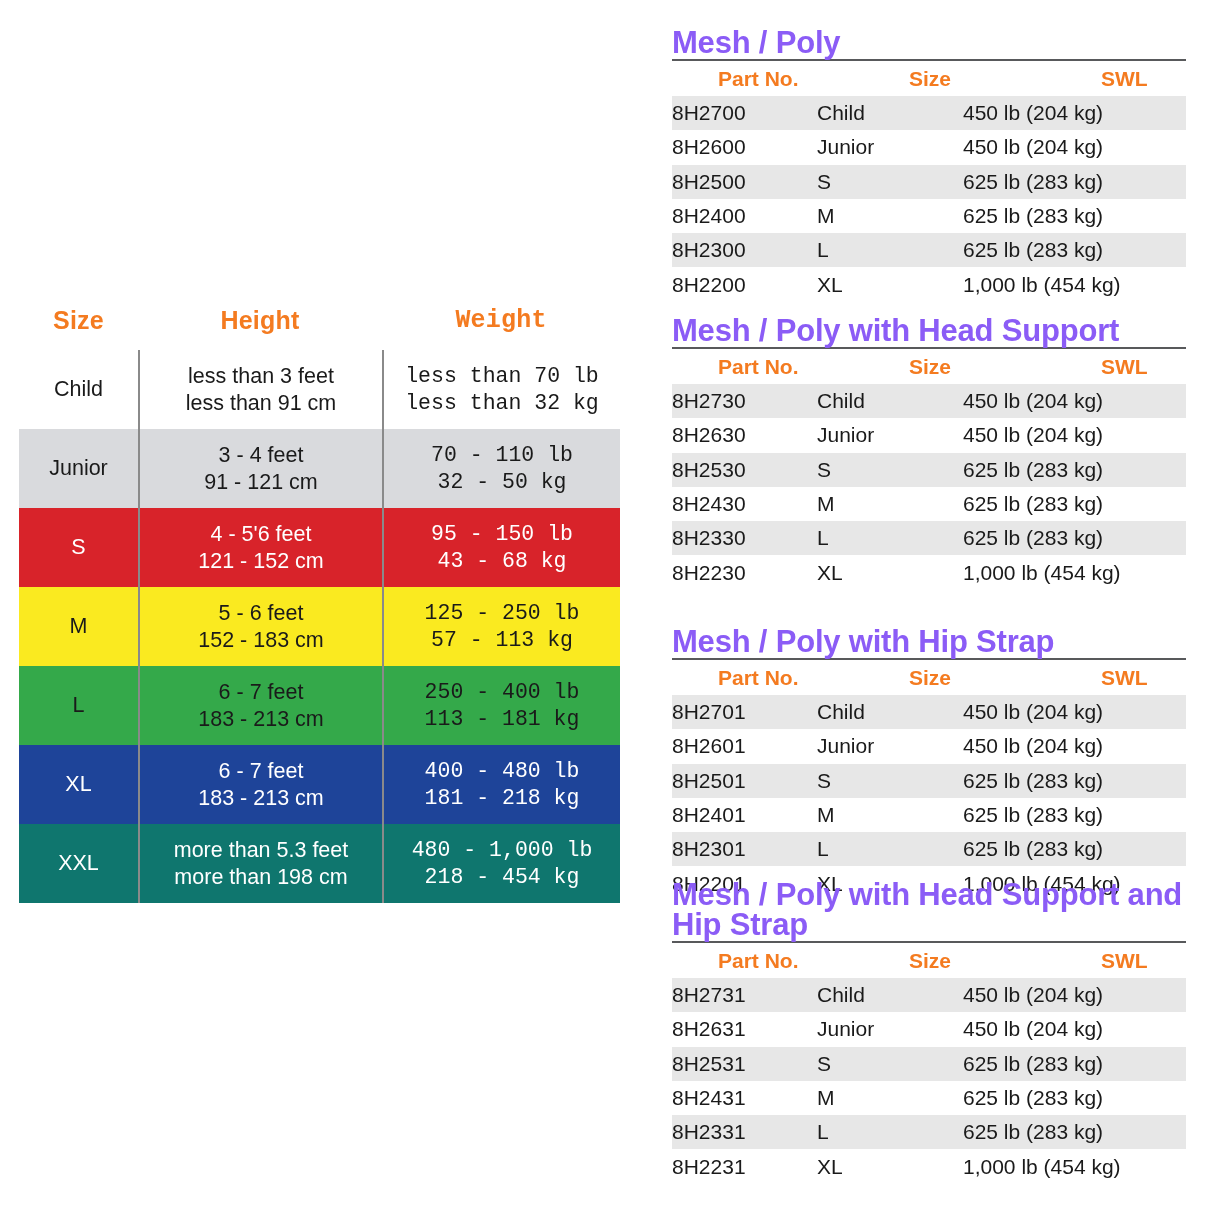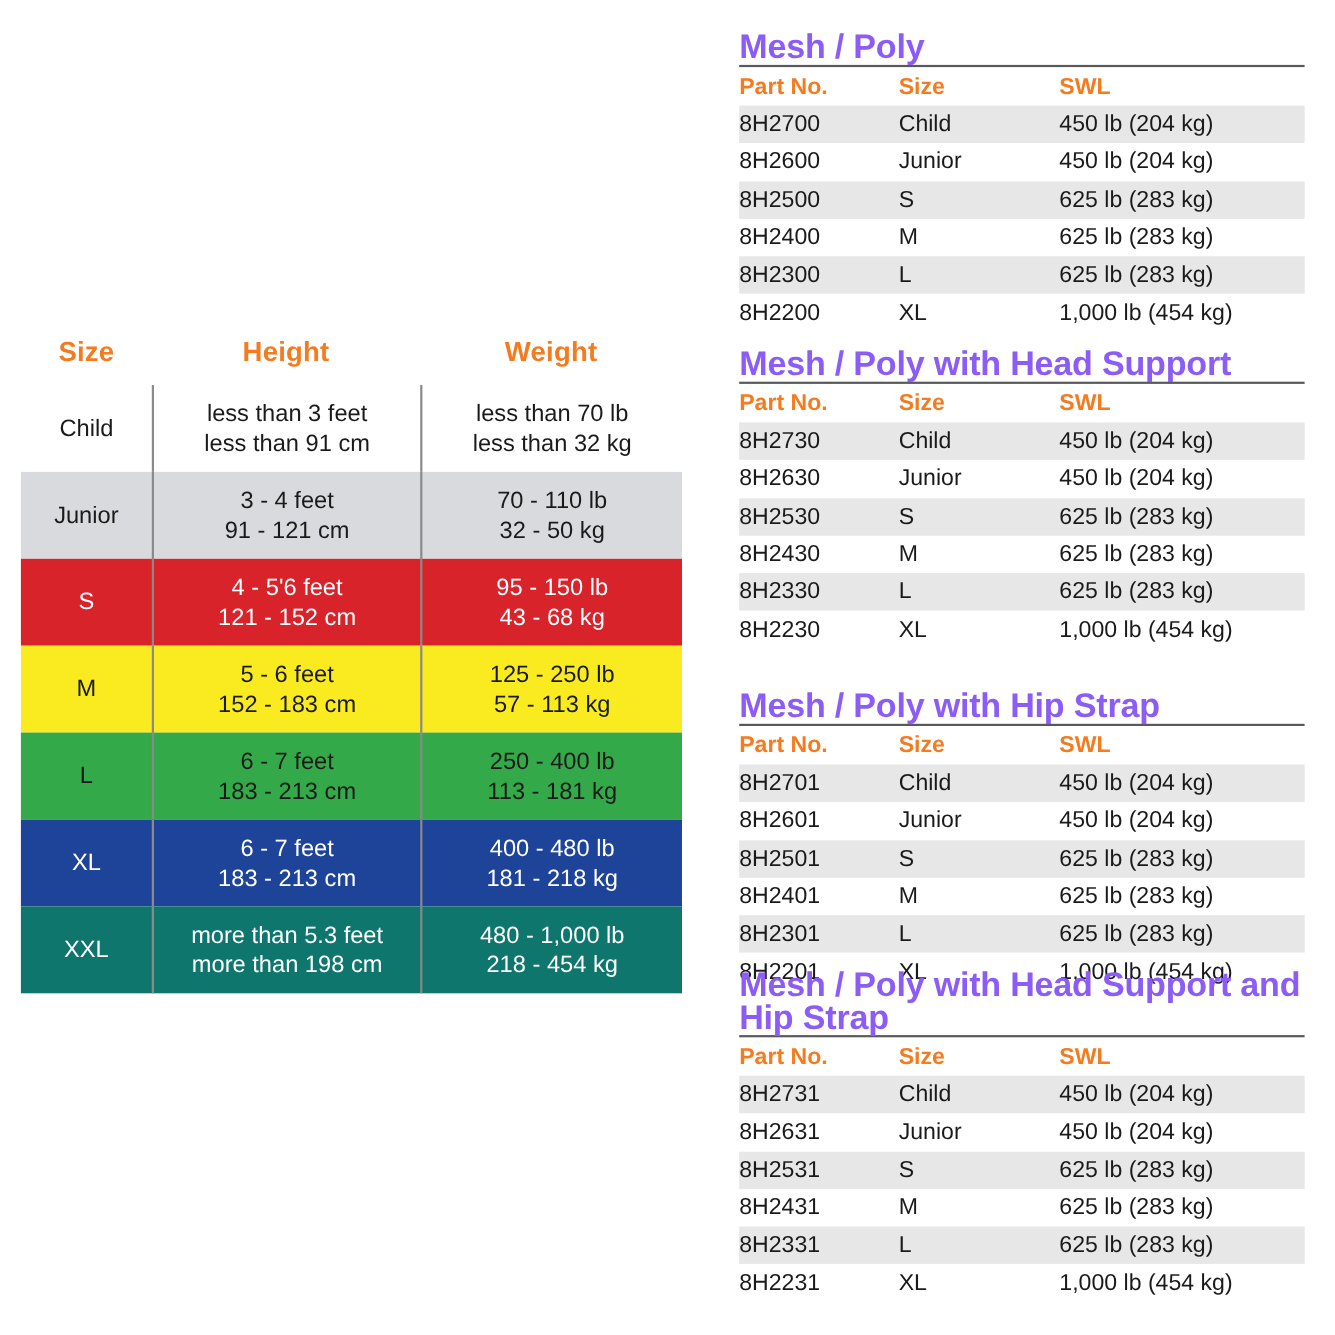--- a/index.html
+++ b/index.html
@@ -25,21 +25,21 @@
   }
   .sc-headrow .sc-c{
     font-size:25px;
     font-weight:bold;
     color:#F47B20;
     text-align:center;
     letter-spacing:.2px;
   }
   .sc-c0{width:119px;flex:0 0 119px;}
   .sc-c1{width:244px;flex:0 0 244px;}
-  .sc-c2{width:238px;flex:0 0 238px;}
+  .sc-c2{width:238px;flex:0 0 238px;font-family:Liberation Mono, monospace;}
 
   .sc-row{
     display:flex;
     height:79px;
     position:relative;
   }
   .sc-row .cell{
     display:flex;
     flex-direction:column;
     align-items:center;
@@ -76,20 +76,21 @@
   }
   .pt-head{
     display:flex;
     height:35px;
     align-items:center;
   }
   .pt-head span{
     font-size:21px;
     font-weight:bold;
     color:#F47B20;
+    margin-left:46px;
   }
   .pt-row{
     display:flex;
     height:34.3px;
     align-items:center;
     justify-content:space-between;
   }
   .pt-row.alt{background:#e7e7e7;}
   .pt-row span{
     font-size:21px;

